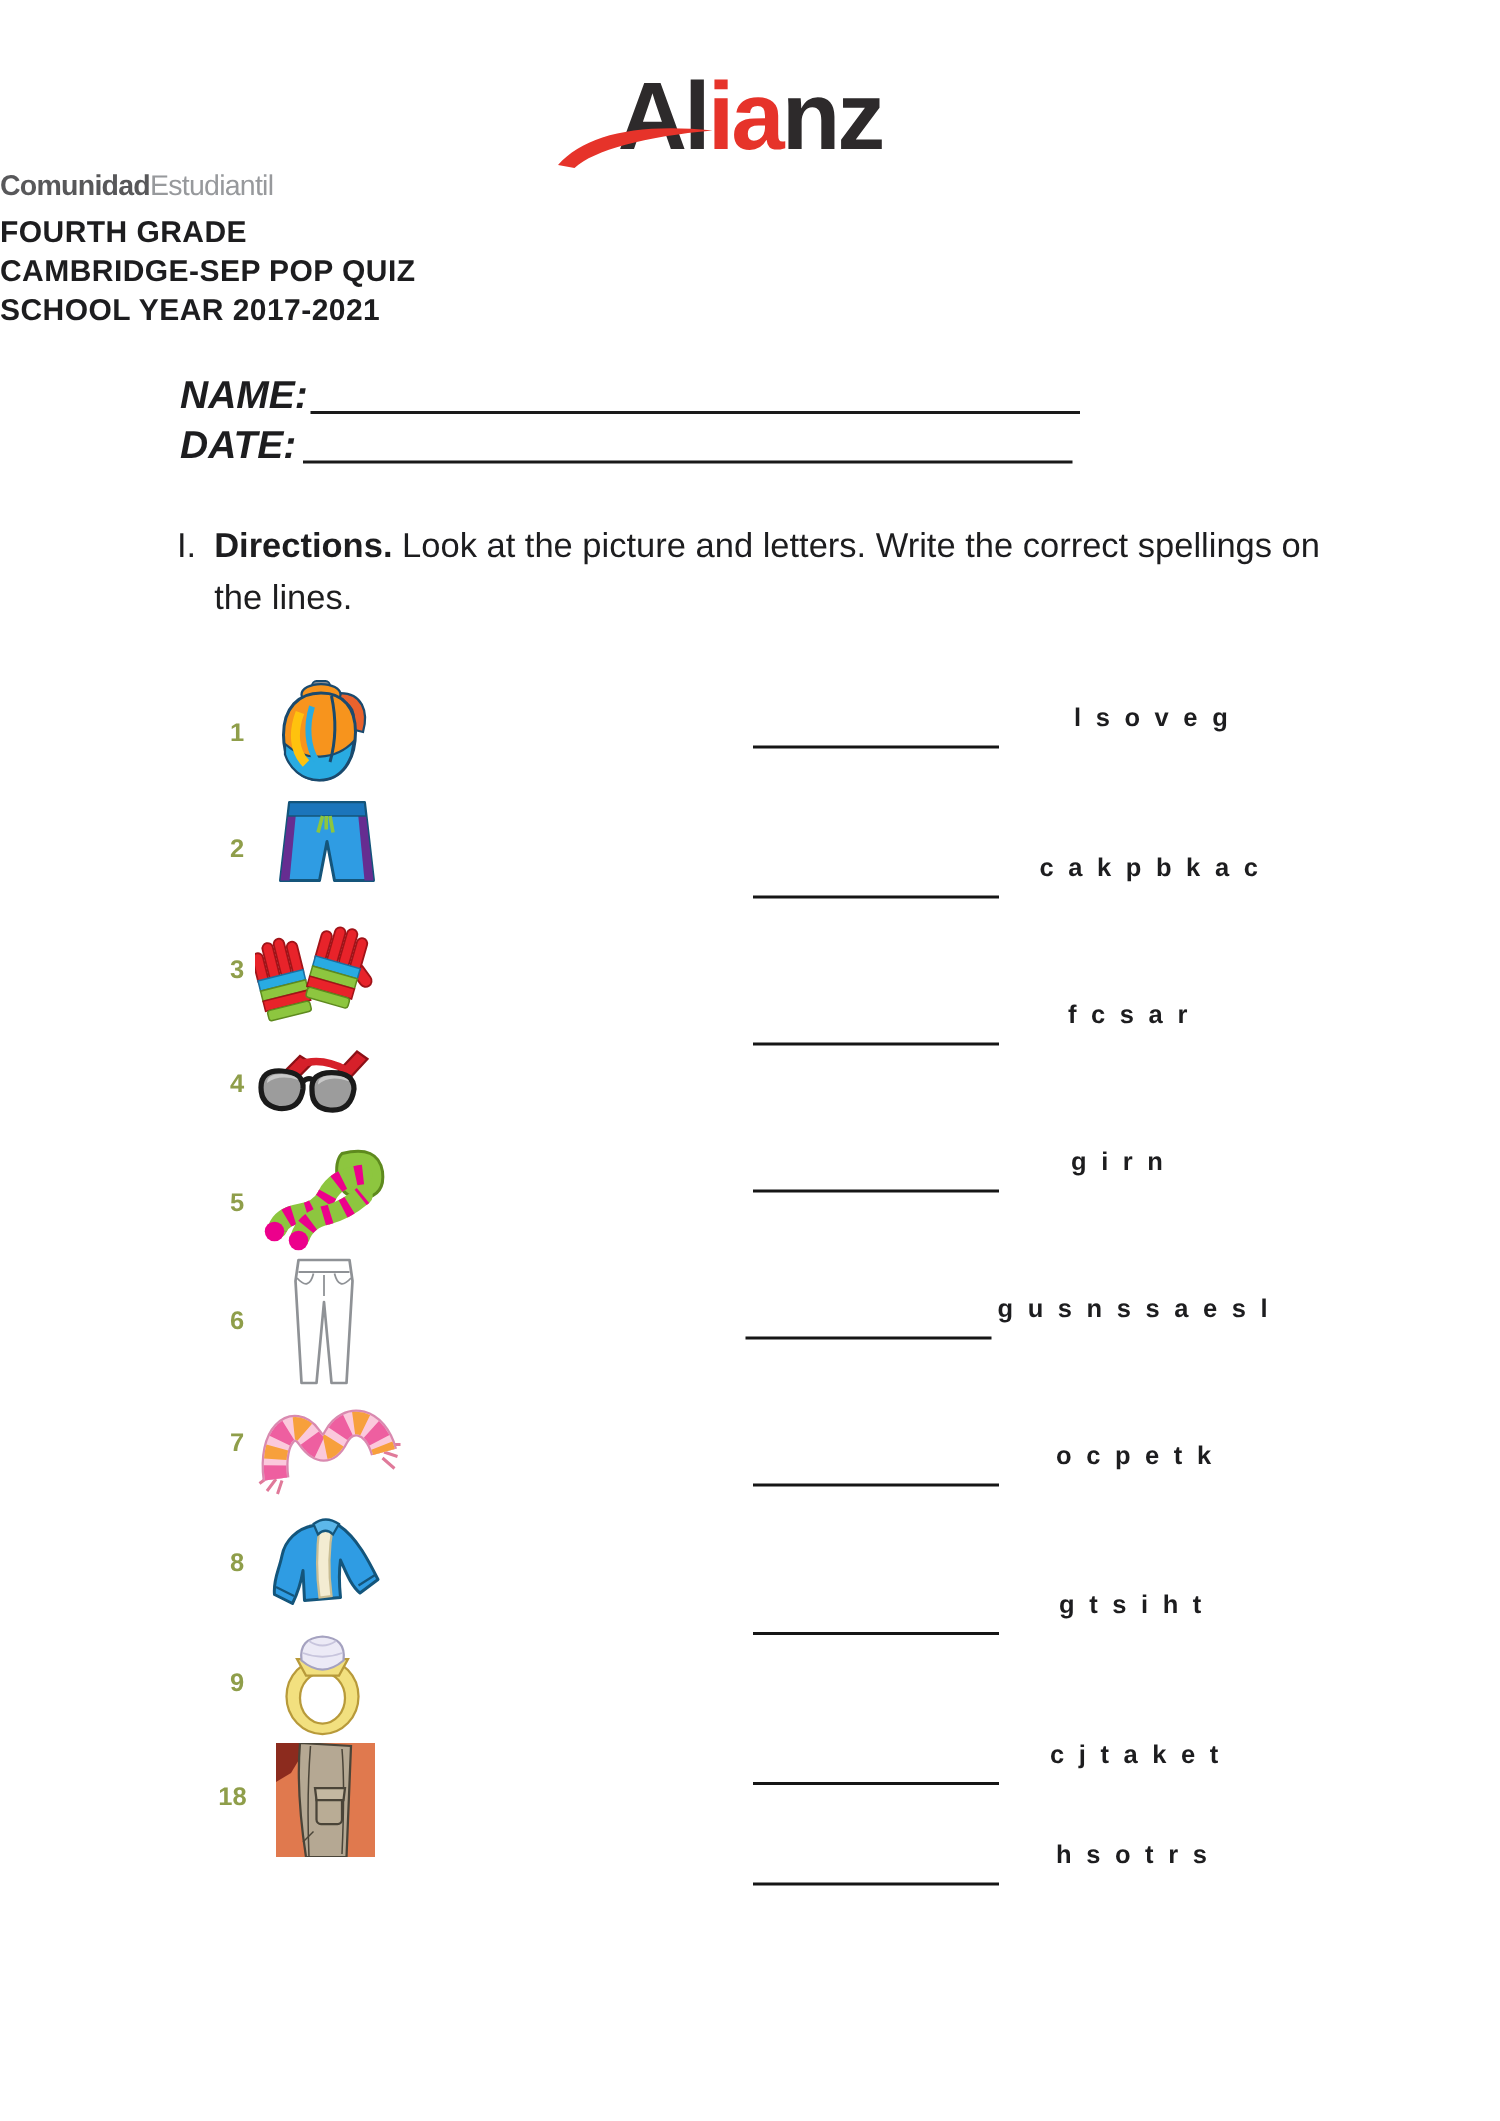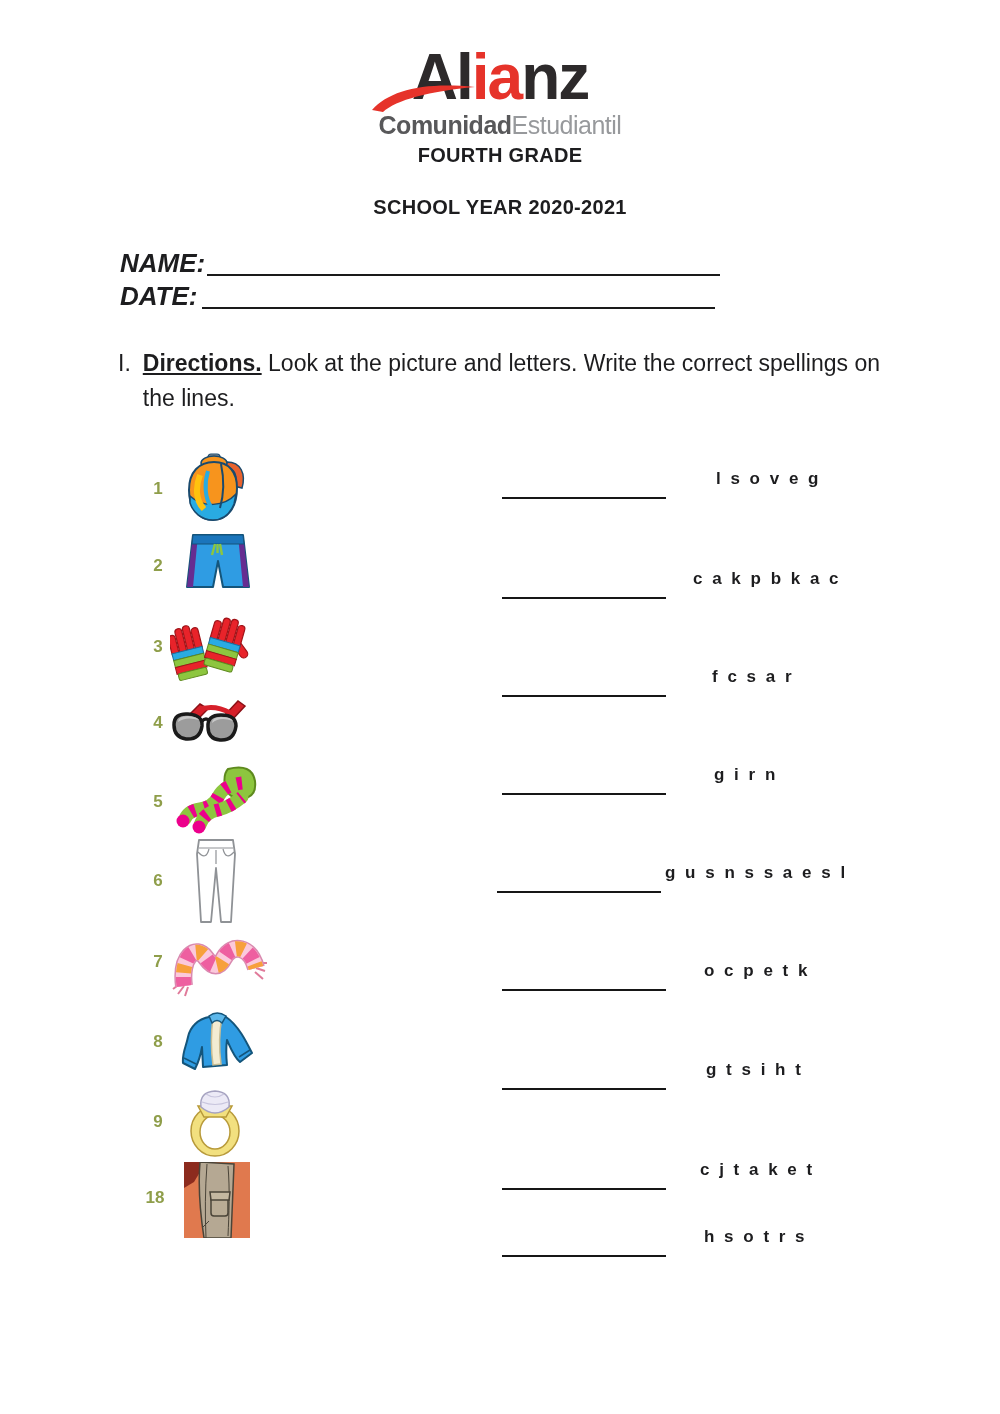--- a/index.html
+++ b/index.html
@@ -4,36 +4,36 @@
 <style>
   html,body{margin:0;padding:0;background:#ffffff;}
   .page{position:relative;width:1000px;height:1414px;background:#ffffff;
         font-family:"Liberation Sans",sans-serif;color:#1d1d1f;overflow:hidden;}
 
   
   .logo-text{position:absolute;left:0;right:0;top:44px;text-align:center;
              font-size:64px;font-weight:800;letter-spacing:-2px;color:#2d2a2b;line-height:66px;}
   .logo-red{color:#e6332a;}
   .logo-swoosh{position:absolute;left:372px;top:82px;width:104px;height:30px;pointer-events:none;}
-  .logo-sub{position:absolute;left:0;right:0;top:112px;text-align:center;
-            font-size:25px;line-height:26px;letter-spacing:-0.5px;}
+  .logo-sub{position:absolute;left:0;right:0;top:112px;
+            font-size:19px;line-height:26px;letter-spacing:-0.5px;}
   .logo-sub .heavy{font-weight:700;color:#58585a;}
   .logo-sub .light{font-weight:400;color:#97999c;}
-  .hdr{position:absolute;left:0;right:0;text-align:center;font-weight:700;
+  .hdr{position:absolute;left:0;right:0;font-weight:700;
        font-size:20px;letter-spacing:0.3px;color:#1d1d1f;}
 
   
   .fld-label{position:absolute;font-size:26px;font-weight:800;color:#1d1d1f;font-style:italic;}
   .write-line{position:absolute;height:0;border-bottom:2.5px solid #1a1a1a;}
 
   
   .directions{position:absolute;left:118px;top:346px;width:772px;display:flex;
               font-size:23px;line-height:35px;color:#1d1d1f;}
   .directions .numeral{margin-right:12px;font-weight:400;}
-  .directions b{font-weight:800;text-decoration:underline;}
+  .directions b{font-weight:800;}
 
   
   .item-num{position:absolute;width:28px;text-align:center;font-size:17px;
             font-weight:700;color:#8f9e4a;}
   .img{position:absolute;}
 
   
   .blank{position:absolute;width:164px;height:0;border-bottom:2.6px solid #161616;}
   .letters{position:absolute;font-size:17px;font-weight:600;letter-spacing:2.5px;
            color:#1d1d1f;white-space:nowrap;}
@@ -43,21 +43,22 @@
 
 <div class="page">
 
   <div class="logo-text"><span>Al</span><span class="logo-red">ia</span><span>nz</span></div>
   <svg class="logo-swoosh" viewBox="0 0 104 30">
     <path d="M0,28 C18,8 52,0 103,5 C58,9 24,18 11,30 Z" fill="#e6332a"></path>
   </svg>
   <div class="logo-sub"><span class="heavy">Comunidad</span><span class="light">Estudiantil</span></div>
 
   <div class="hdr" style="top:144px">FOURTH GRADE</div>
-  <div class="hdr" style="top:196px">SCHOOL YEAR 2020-2021</div>
+  <div class="hdr" style="top:170px">CAMBRIDGE-SEP POP QUIZ</div>
+  <div class="hdr" style="top:196px">SCHOOL YEAR 2017-2021</div>
 
   <div class="fld-label" style="left:120px;top:248px">NAME:</div>
   <div class="write-line" style="left:207px;top:274px;width:513px"></div>
   <div class="fld-label" style="left:120px;top:281px">DATE:</div>
   <div class="write-line" style="left:202px;top:307px;width:513px"></div>
 
   <div class="directions">
     <span class="numeral">I.</span>
     <span><b>Directions.</b> <span>Look at the picture and letters. Write the correct spellings on the lines.</span></span>
   </div>

